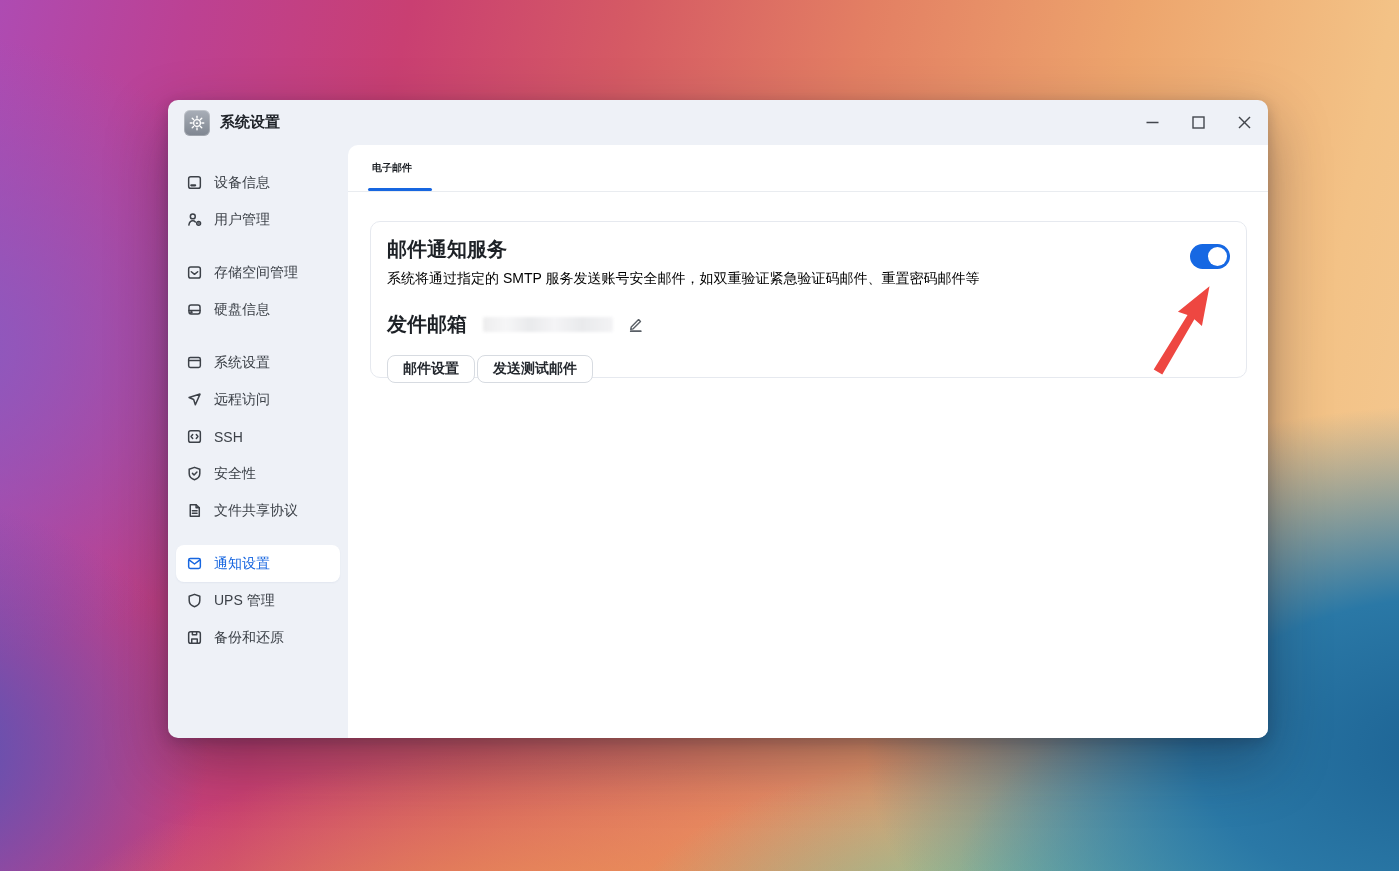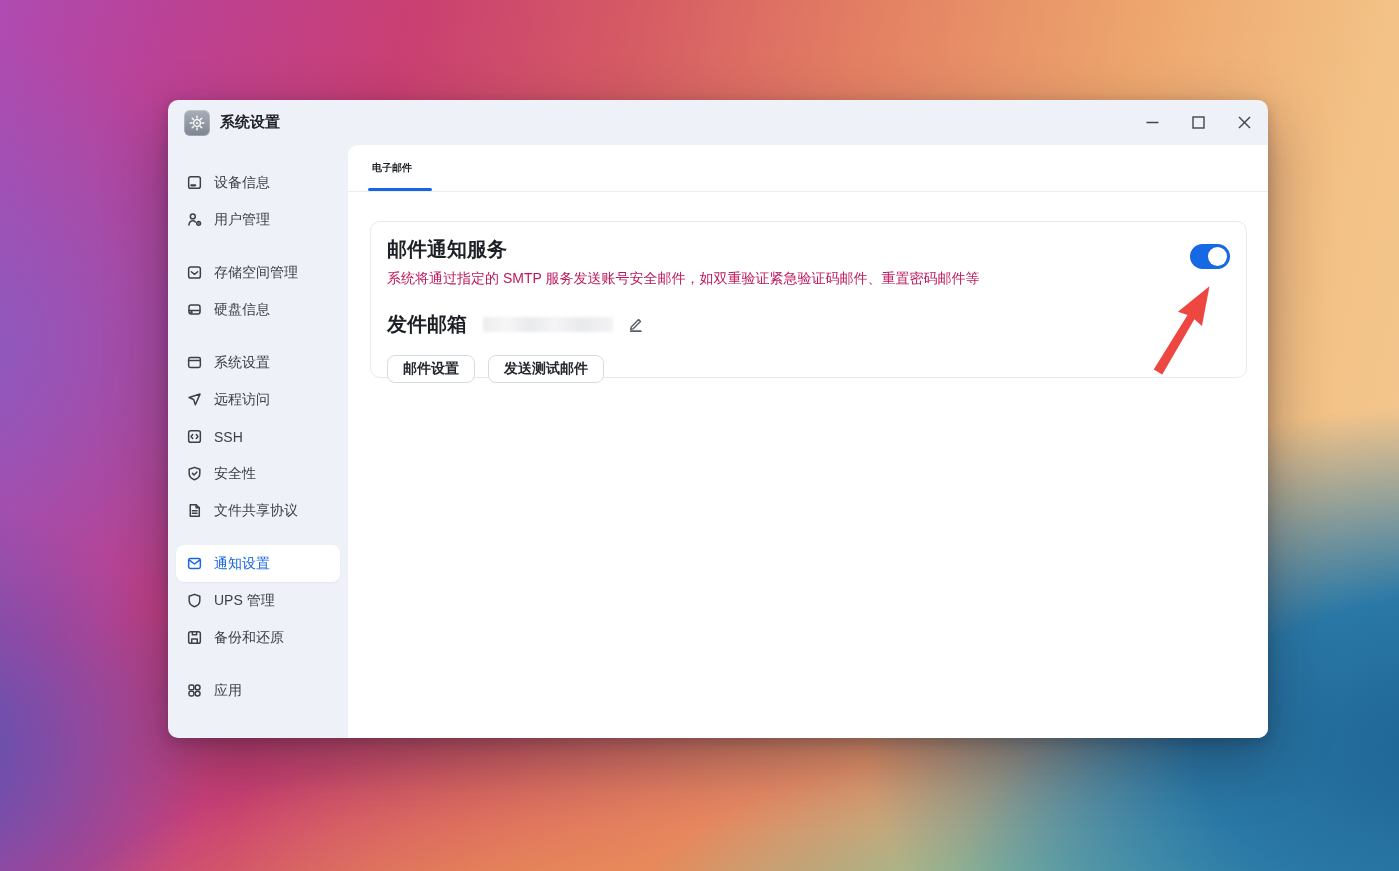--- a/index.html
+++ b/index.html
@@ -46,28 +46,28 @@
   .nav-item svg{flex:0 0 auto;}
   .nav-item.active{background:#ffffff;color:#1766e0;box-shadow:0 1px 2px rgba(30,60,120,.06);}
   
   .main{position:absolute;left:180px;top:45px;right:0;bottom:0;background:#fff;border-radius:10px 0 0 0;}
   .tabbar{position:relative;height:46px;border-bottom:1px solid #e9ecf0;}
   .tab{display:inline-flex;align-items:center;height:100%;margin-left:24px;font-size:10px;font-weight:bold;color:#1d2126;cursor:default;}
   .tab-underline{position:absolute;left:20px;bottom:0;width:64px;height:3px;background:#1766e0;border-radius:2px;}
   .card{position:relative;margin:29px 21px 0 22px;width:877px;height:157px;box-sizing:border-box;
     border:1px solid #e6e9ef;border-radius:10px;background:#fff;padding:14px 16px;}
   .card-title{font-size:20px;font-weight:bold;color:#1d2126;}
-  .card-desc{margin-top:7px;font-size:14px;color:#be185d;white-space:nowrap;}
+  .card-desc{margin-top:7px;font-size:14px;color:#000000;white-space:nowrap;}
   .sender-row{margin-top:23px;display:flex;align-items:center;}
   .sender-label{font-size:20px;font-weight:bold;color:#1d2126;}
   .sender-blur{width:130px;height:15px;margin-left:16px;border-radius:2px;
     background:linear-gradient(90deg,#ededee 0%,#f6f6f7 18%,#e9eaec 36%,#f4f4f6 55%,#e9eaec 76%,#f3f3f5 100%);
     filter:blur(1.5px);}
   .edit-btn{margin-left:14px;display:flex;align-items:center;cursor:pointer;}
-  .btn-row{margin-top:17px;display:flex;gap:13px;}
+  .btn-row{margin-top:17px;display:flex;gap:2px;}
   .btn{height:28px;padding:0 15px;display:flex;align-items:center;background:#fff;
     border:1px solid #d7dbe1;border-radius:8px;font-size:14px;font-weight:bold;color:#24282e;cursor:pointer;
     font-family:"Liberation Sans","DejaVu Sans",sans-serif;}
   .toggle{position:absolute;right:16px;top:22px;width:40px;height:25px;border-radius:13px;background:#1668e3;cursor:pointer;}
   .toggle .knob{position:absolute;right:3px;top:3px;width:19px;height:19px;border-radius:50%;background:#fff;}
   
   .anno-arrow{position:absolute;left:1140px;top:268px;z-index:5;pointer-events:none;}
 </style>
 </head>
 <body>
@@ -203,31 +203,20 @@
         </div>
         <div class="nav-item">
           <svg width="17" height="17" viewBox="0 0 16 16" fill="none" stroke="currentColor" stroke-width="1.4" stroke-linecap="round" stroke-linejoin="round">
               <rect x="2.5" y="2.5" width="11" height="11" rx="2"></rect>
               <path d="M6 2.5v2.8h4V2.5"></path>
               <path d="M5.4 13.5V9.3h5.2v4.2"></path>
             </svg>
           <span>备份和还原</span>
         </div>
       </div>
-      <div class="nav-group">
-        <div class="nav-item">
-          <svg width="17" height="17" viewBox="0 0 16 16" fill="none" stroke="currentColor" stroke-width="1.4" stroke-linecap="round" stroke-linejoin="round">
-              <rect x="2.8" y="2.8" width="4.6" height="4.6" rx="1.6"></rect>
-              <rect x="8.6" y="2.8" width="4.6" height="4.6" rx="2.3"></rect>
-              <rect x="2.8" y="8.6" width="4.6" height="4.6" rx="1.6"></rect>
-              <rect x="8.6" y="8.6" width="4.6" height="4.6" rx="2.3"></rect>
-            </svg>
-          <span>应用</span>
-        </div>
-      </div>
     </div>
   </div>
 
   <div class="main">
     <div class="tabbar">
       <div class="tab">电子邮件</div>
       <div class="tab-underline"></div>
     </div>
 
     <div class="card">

